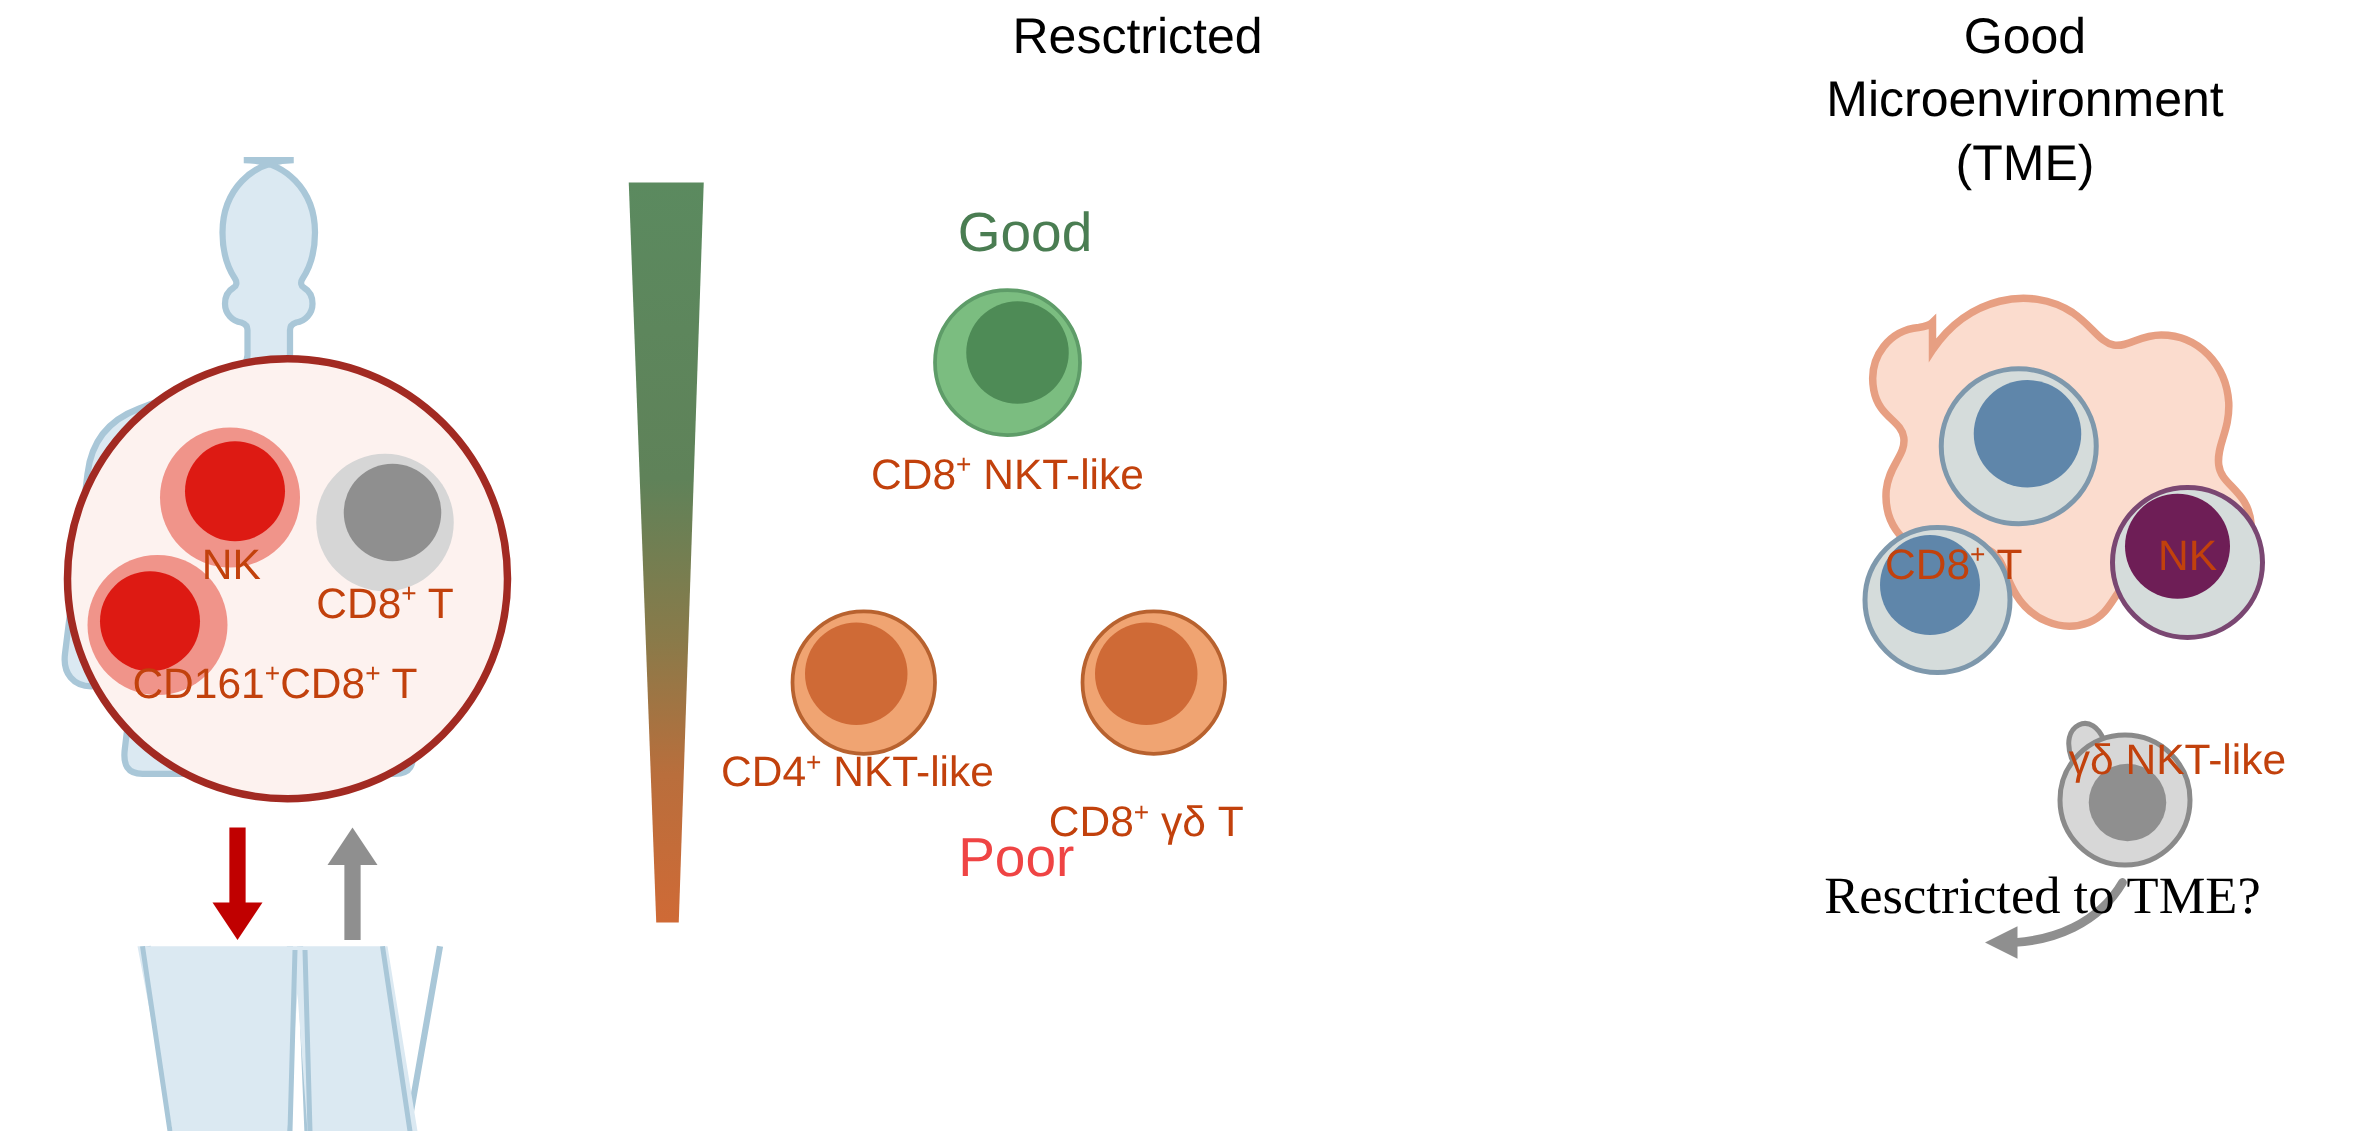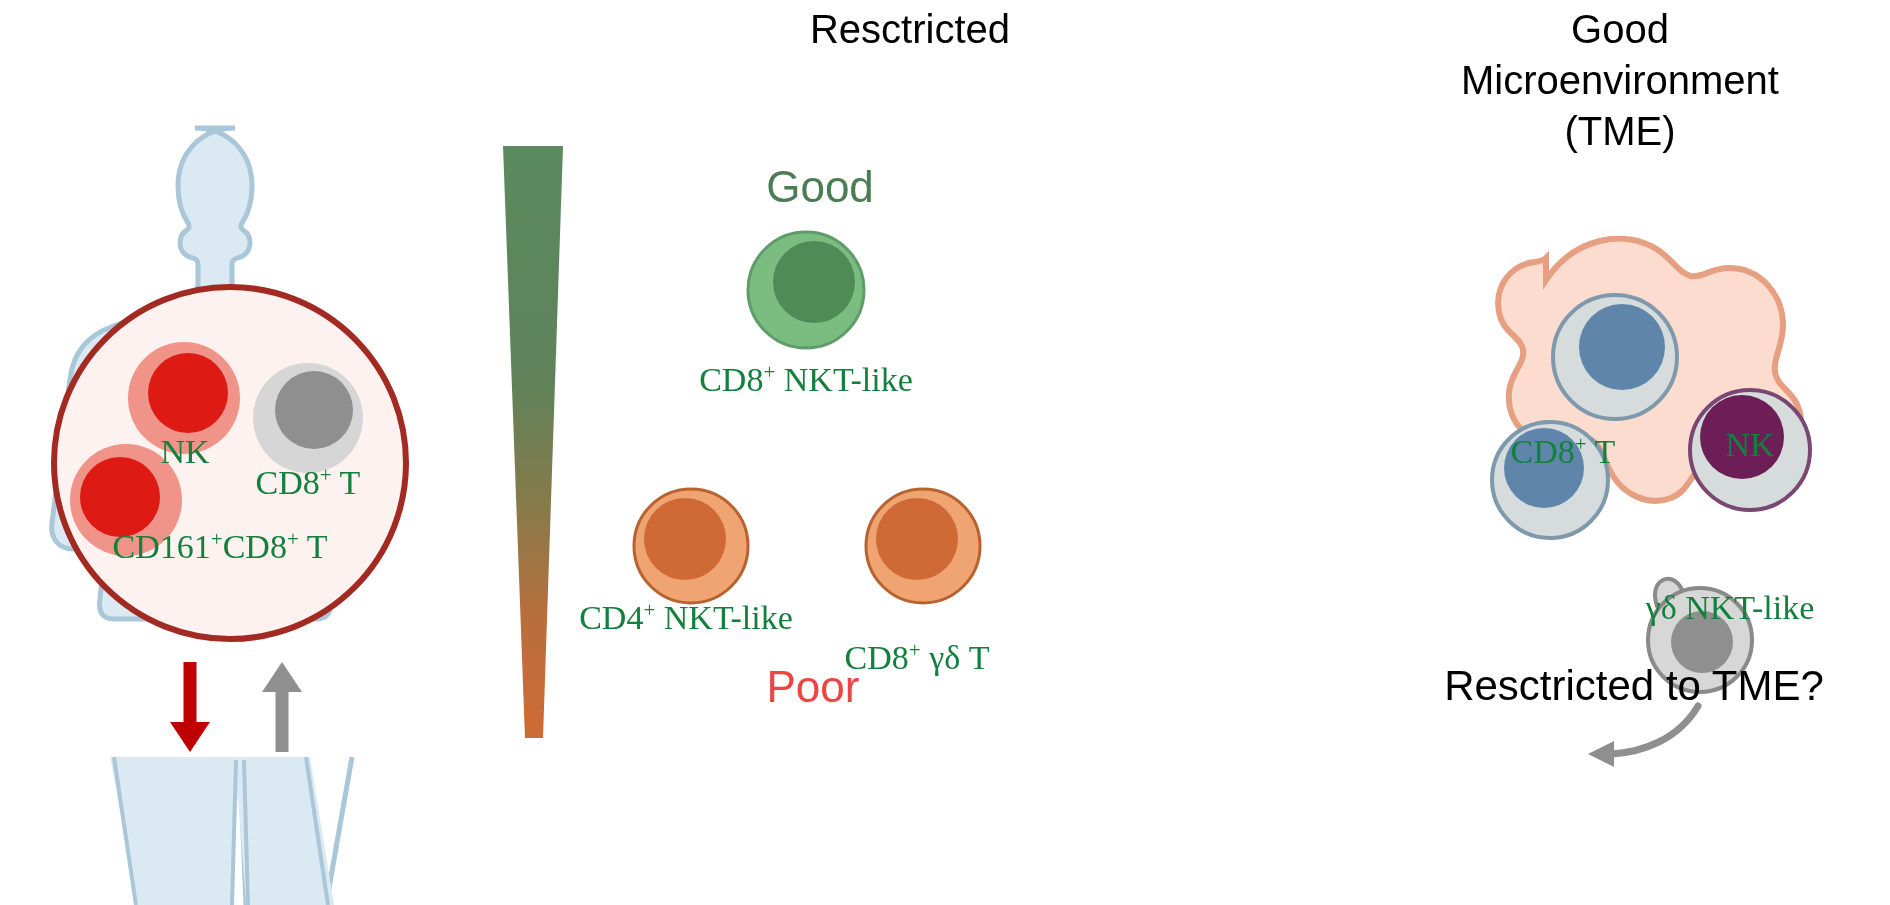--- a/index.html
+++ b/index.html
@@ -48,23 +48,22 @@
     position: absolute;
     left: 0;
     top: 0;
     overflow: visible;
   }
 
   .lbl {
     position: absolute;
     font-size: 34px;
     line-height: 1;
-    color: #15803d;
+    color: #c2410c;
     white-space: nowrap;
-    font-family: Liberation Serif, serif;
   }
   .lbl sup {
     font-size: 0.62em;
     vertical-align: super;
     line-height: 0;
   }
   .lbl-center {
     transform: translateX(-50%);
   }
 
@@ -280,20 +279,20 @@
         <path d="M238 754 l26 -13 l0 26 Z" fill="#8f8f8f"></path>
       </g>
     </svg>
 
     <div class="lbl lbl-center" style="left:213px; top:435px;">CD8<sup>+</sup> T</div>
 
     <div class="lbl lbl-center" style="left:400px; top:428px;">
       <span>NK</span>
     </div>
 
-    <div class="lbl lbl-center" style="left:380px; top:591px;">
+    <div class="lbl lbl-center" style="left:392px; top:591px;">
       <span>γδ NKT-like</span>
     </div>
 
-    <div id="tme-question" style="left:284px; top:665px;">Resctricted to TME?</div>
+    <div id="tme-question" style="left:284px; top:696px;font-family:Liberation Serif, serif;">Resctricted to TME?</div>
   </div>
 
 </div>
 
 </body></html>

